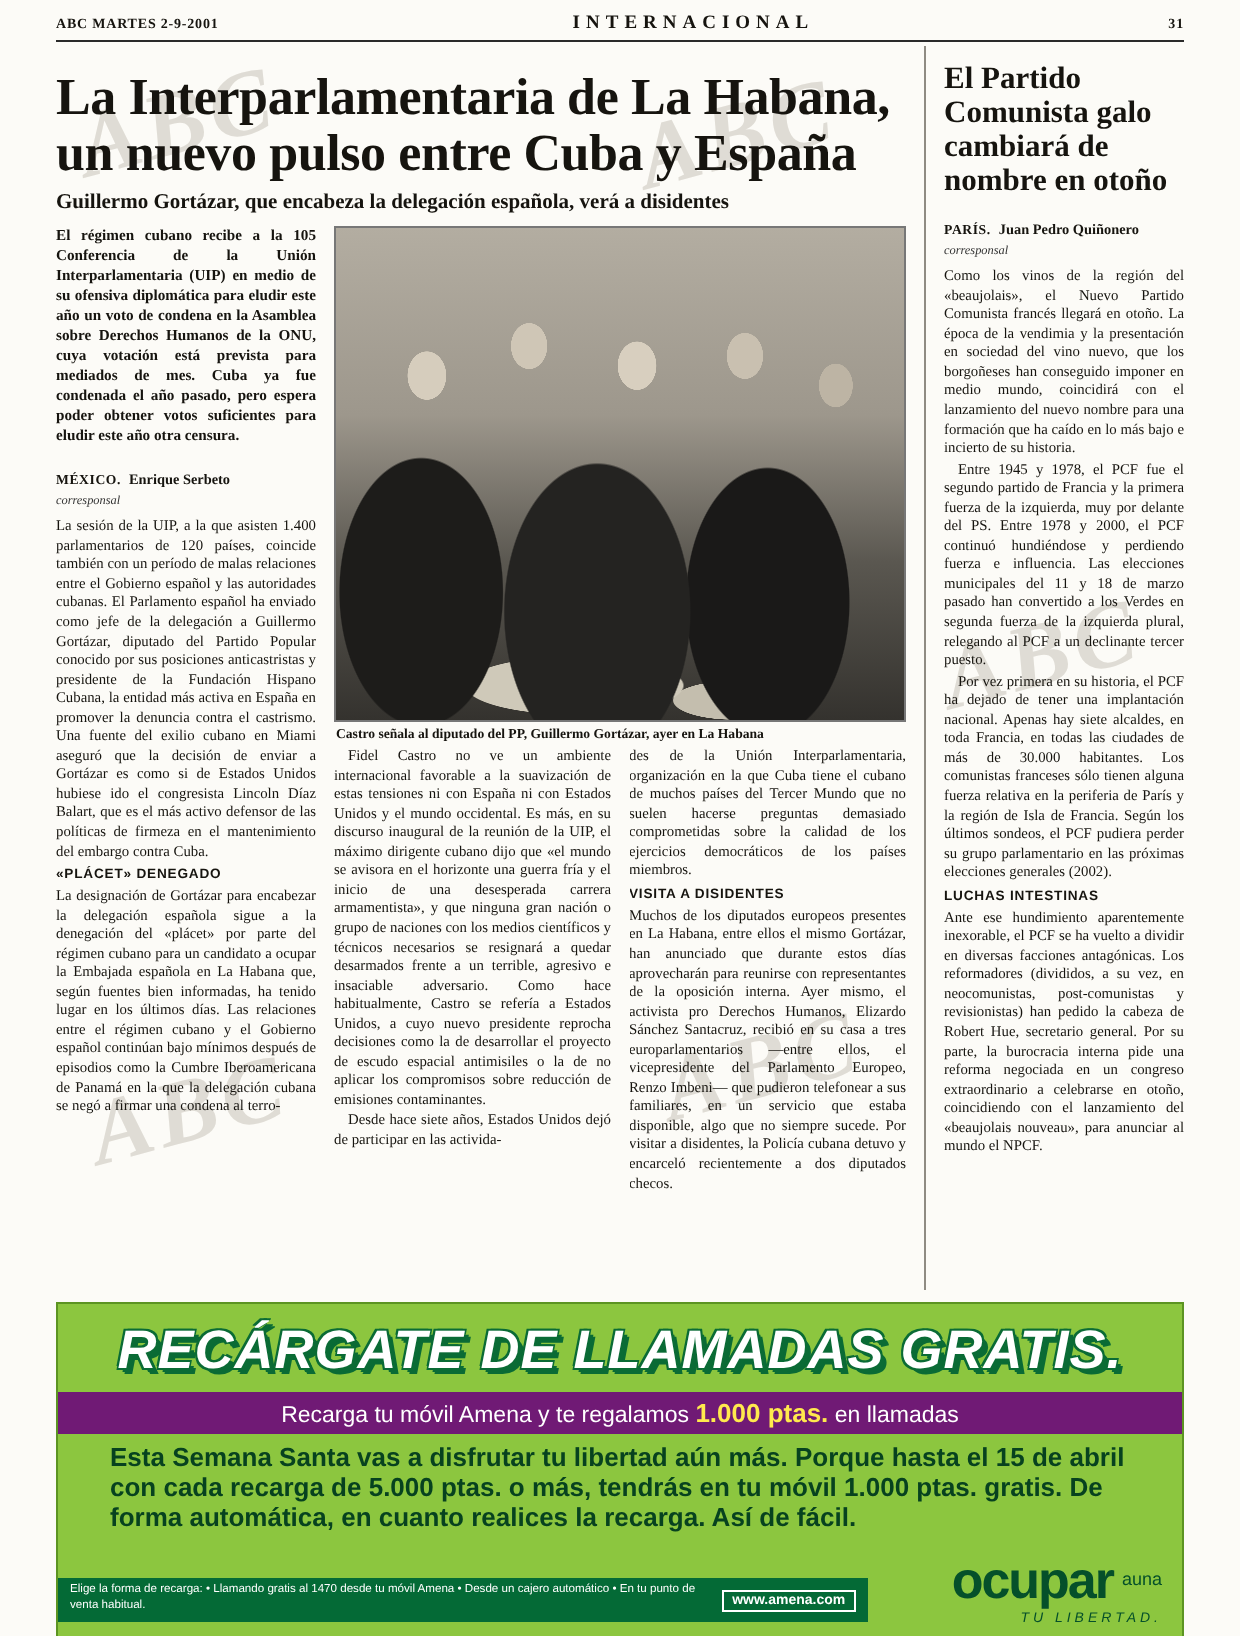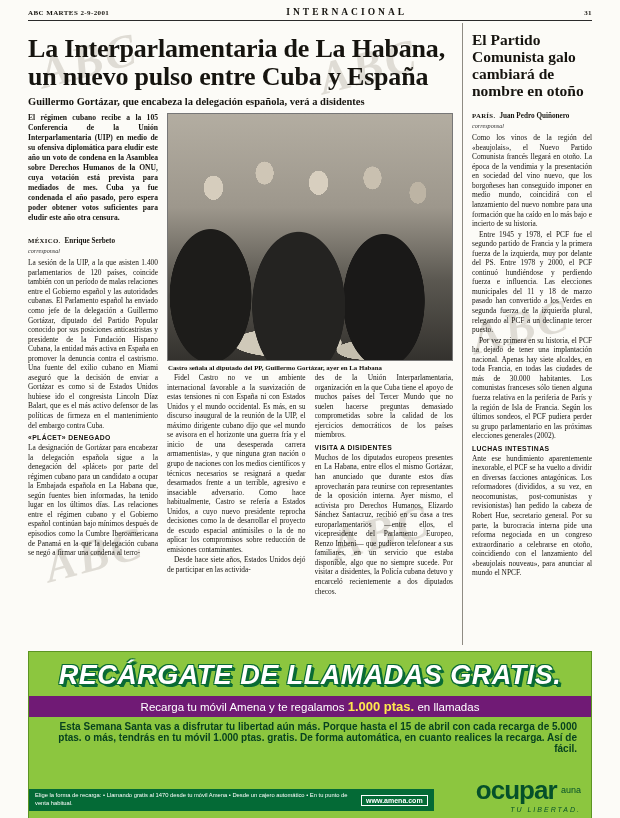--- a/index.html
+++ b/index.html
@@ -142,24 +142,24 @@
   .ad-bar {
     margin-top: 5px;
     background: #701a75;
     color: #fff;
     text-align: center;
     font-size: 11.5px;
     padding: 3px 16px;
   }
   .ad-bar .ad-highlight { color: #ffe94d; font-weight: bold; font-size: 13px; }
   .ad-body {
-    text-align: right;
+    text-align: left;
     color: #07421f;
-    font-size: 10px; font-weight: bold;
-    padding: 4px 14px 0;
+    font-size: 13px; font-weight: bold;
+    padding: 4px 26px 0;
   }
   .ad-footer {
     position: absolute; left: 0; bottom: 7px;
     width: 72%;
     background: #046a36;
     color: #fff;
     display: flex; align-items: center;
     padding: 3px 6px;
   }
   .ad-options { flex: 1; font-size: 5.8px; line-height: 1.35; }
@@ -231,21 +231,21 @@
           <figure class="photo-block">
             <div class="photo"></div>
             <figcaption class="caption">Castro señala al diputado del PP, Guillermo Gortázar, ayer en La Habana</figcaption>
           </figure>
           <div class="two-cols">
             <div class="col">
               <p class="body-p">Fidel Castro no ve un ambiente internacional favorable a la suavización de estas tensiones ni con España ni con Estados Unidos y el mundo occidental. Es más, en su discurso inaugural de la reunión de la UIP, el máximo dirigente cubano dijo que «el mundo se avisora en el horizonte una guerra fría y el inicio de una desesperada carrera armamentista», y que ninguna gran nación o grupo de naciones con los medios científicos y técnicos necesarios se resignará a quedar desarmados frente a un terrible, agresivo e insaciable adversario. Como hace habitualmente, Castro se refería a Estados Unidos, a cuyo nuevo presidente reprocha decisiones como la de desarrollar el proyecto de escudo espacial antimisiles o la de no aplicar los compromisos sobre reducción de emisiones contaminantes.</p>
               <p class="body-p">Desde hace siete años, Estados Unidos dejó de participar en las activida-</p>
             </div>
             <div class="col">
-              <p class="body-p noindent">des de la Unión Interparlamentaria, organización en la que Cuba tiene el apoyo de muchos países del Tercer Mundo que no suelen hacerse preguntas demasiado comprometidas sobre la calidad de los ejercicios democráticos de los países miembros.</p>
+              <p class="body-p noindent">des de la Unión Interparlamentaria, organización en la que Cuba tiene el cubano de muchos países del Tercer Mundo que no suelen hacerse preguntas demasiado comprometidas sobre la calidad de los ejercicios democráticos de los países miembros.</p>
               <h3 class="ladillo">VISITA A DISIDENTES</h3>
               <p class="body-p noindent">Muchos de los diputados europeos presentes en La Habana, entre ellos el mismo Gortázar, han anunciado que durante estos días aprovecharán para reunirse con representantes de la oposición interna. Ayer mismo, el activista pro Derechos Humanos, Elizardo Sánchez Santacruz, recibió en su casa a tres europarlamentarios —entre ellos, el vicepresidente del Parlamento Europeo, Renzo Imbeni— que pudieron telefonear a sus familiares, en un servicio que estaba disponible, algo que no siempre sucede. Por visitar a disidentes, la Policía cubana detuvo y encarceló recientemente a dos diputados checos.</p>
             </div>
           </div>
         </div>
 
       </div>
     </section>
 
     <aside class="side-article">

